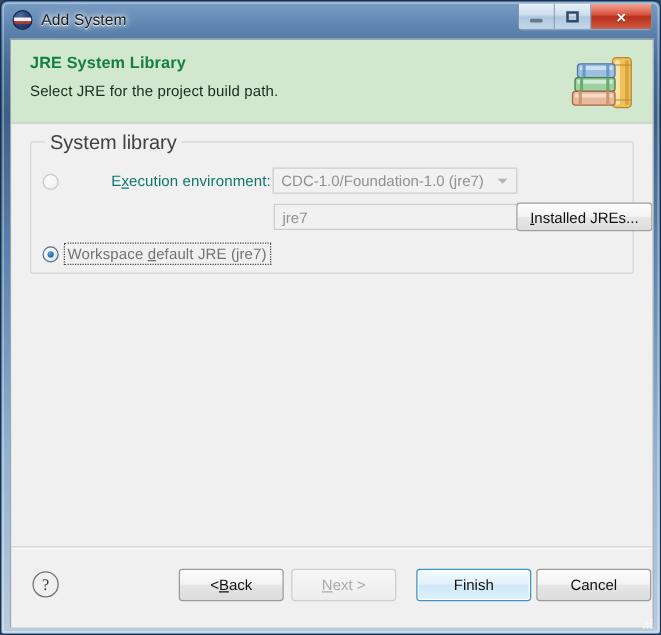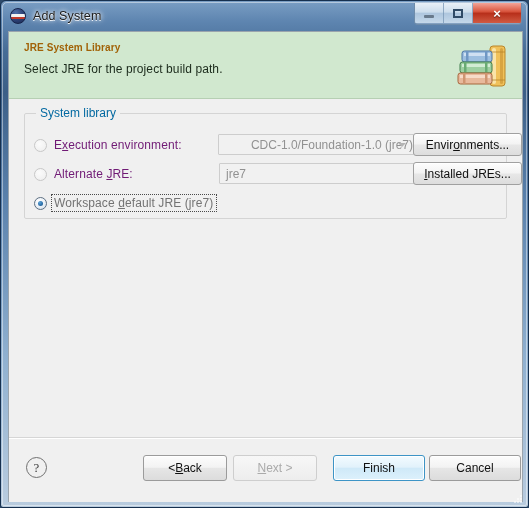--- a/index.html
+++ b/index.html
@@ -155,23 +155,23 @@
   
   .banner {
     position: relative;
     height: 67px;
     background: #d1e8cf;
     border-bottom: 1px solid #b6cfb3;
     box-sizing: border-box;
     padding: 10px 14px 0 15px;
   }
   .banner-title {
-    font-size: 10px;
+    font-size: 13px;
     font-weight: bold;
-    color: #a16207;
+    color: #15803d;
     letter-spacing: 0.1px;
   }
   .banner-sub {
     margin-top: 9px;
     font-size: 12px;
     color: #1b2a1b;
     letter-spacing: 0.1px;
   }
   .banner-icon {
     position: absolute;
@@ -195,22 +195,22 @@
     box-sizing: border-box;
     border: 1px solid #d4d4d4;
     border-top: 1px solid #d4d4d4;
     border-radius: 2px;
   }
   .group-label {
     position: absolute;
     left: 11px; top: -8px;
     background: #f0f0f0;
     padding: 0 4px;
-    font-size: 12px;
-    color: #0369a1;
+    font-size: 16px;
+    color: #404040;
     white-space: nowrap;
   }
 
   .row {
     position: absolute;
     left: 9px;
     display: flex;
     align-items: center;
     height: 20px;
   }
@@ -244,21 +244,21 @@
     width: 5px; height: 5px;
     border-radius: 50%;
     background: radial-gradient(circle at 35% 30%, #5ba3d8 0%, #2b6ea8 60%, #19527f 100%);
   }
   .radio-label {
     font-size: 12px;
     color: #737373;
     white-space: nowrap;
     letter-spacing: 0.1px;
   }
-  .radio-label.disabled { color: #701a75; }
+  .radio-label.disabled { color: #0f766e; margin-left: 35px; }
   .mn { text-decoration: underline; }
 
   .focus-ring {
     border: 1px dotted #4a4a4a;
     padding: 1px 3px 1px 2px;
     margin: -2px -4px -2px -3px;
   }
 
   
   .combo {
@@ -269,21 +269,21 @@
     border: 1px solid #cdcdcd;
     display: flex;
     align-items: center;
     padding-left: 6px;
     font-size: 12px;
     color: #919191;
     border-radius: 1px;
     white-space: nowrap;
     overflow: hidden;
   }
-  .combo-1 { left: 193px; top: 20px; width: 196px; justify-content: flex-end; }
+  .combo-1 { left: 193px; top: 20px; width: 196px; }
   .combo-2 { left: 194px; top: 49px; width: 219px; }
   .combo-arrow {
     position: absolute;
     right: 7px; top: 50%;
     margin-top: -2px;
     width: 0; height: 0;
     border-left: 4px solid transparent;
     border-right: 4px solid transparent;
     border-top: 4px solid #b4b4b4;
   }
@@ -436,30 +436,21 @@
         <div class="group-label">System library</div>
 
         <div class="row row-1">
           <span class="radio disabled"></span>
           <span class="radio-label disabled"><span>E</span><span class="mn">x</span><span>ecution environment:</span></span>
         </div>
         <div class="combo combo-1">
           <span>CDC-1.0/Foundation-1.0 (jre7)</span>
           <span class="combo-arrow"></span>
         </div>
-        <div class="side-btn side-1">
-            <span>Envir</span>
-            <span class="mn">o</span>
-            <span>nments...</span>
-          </div>
-
-        <div class="row row-2">
-          <span class="radio disabled"></span>
-          <span class="radio-label disabled"><span>Alternate </span><span class="mn">J</span><span>RE:</span></span>
-        </div>
+
         <div class="combo combo-2">
           <span>jre7</span>
           <span class="combo-arrow"></span>
         </div>
         <div class="side-btn side-2">
             <span class="mn">I</span>
             <span>nstalled JREs...</span>
           </div>
 
         <div class="row row-3">

